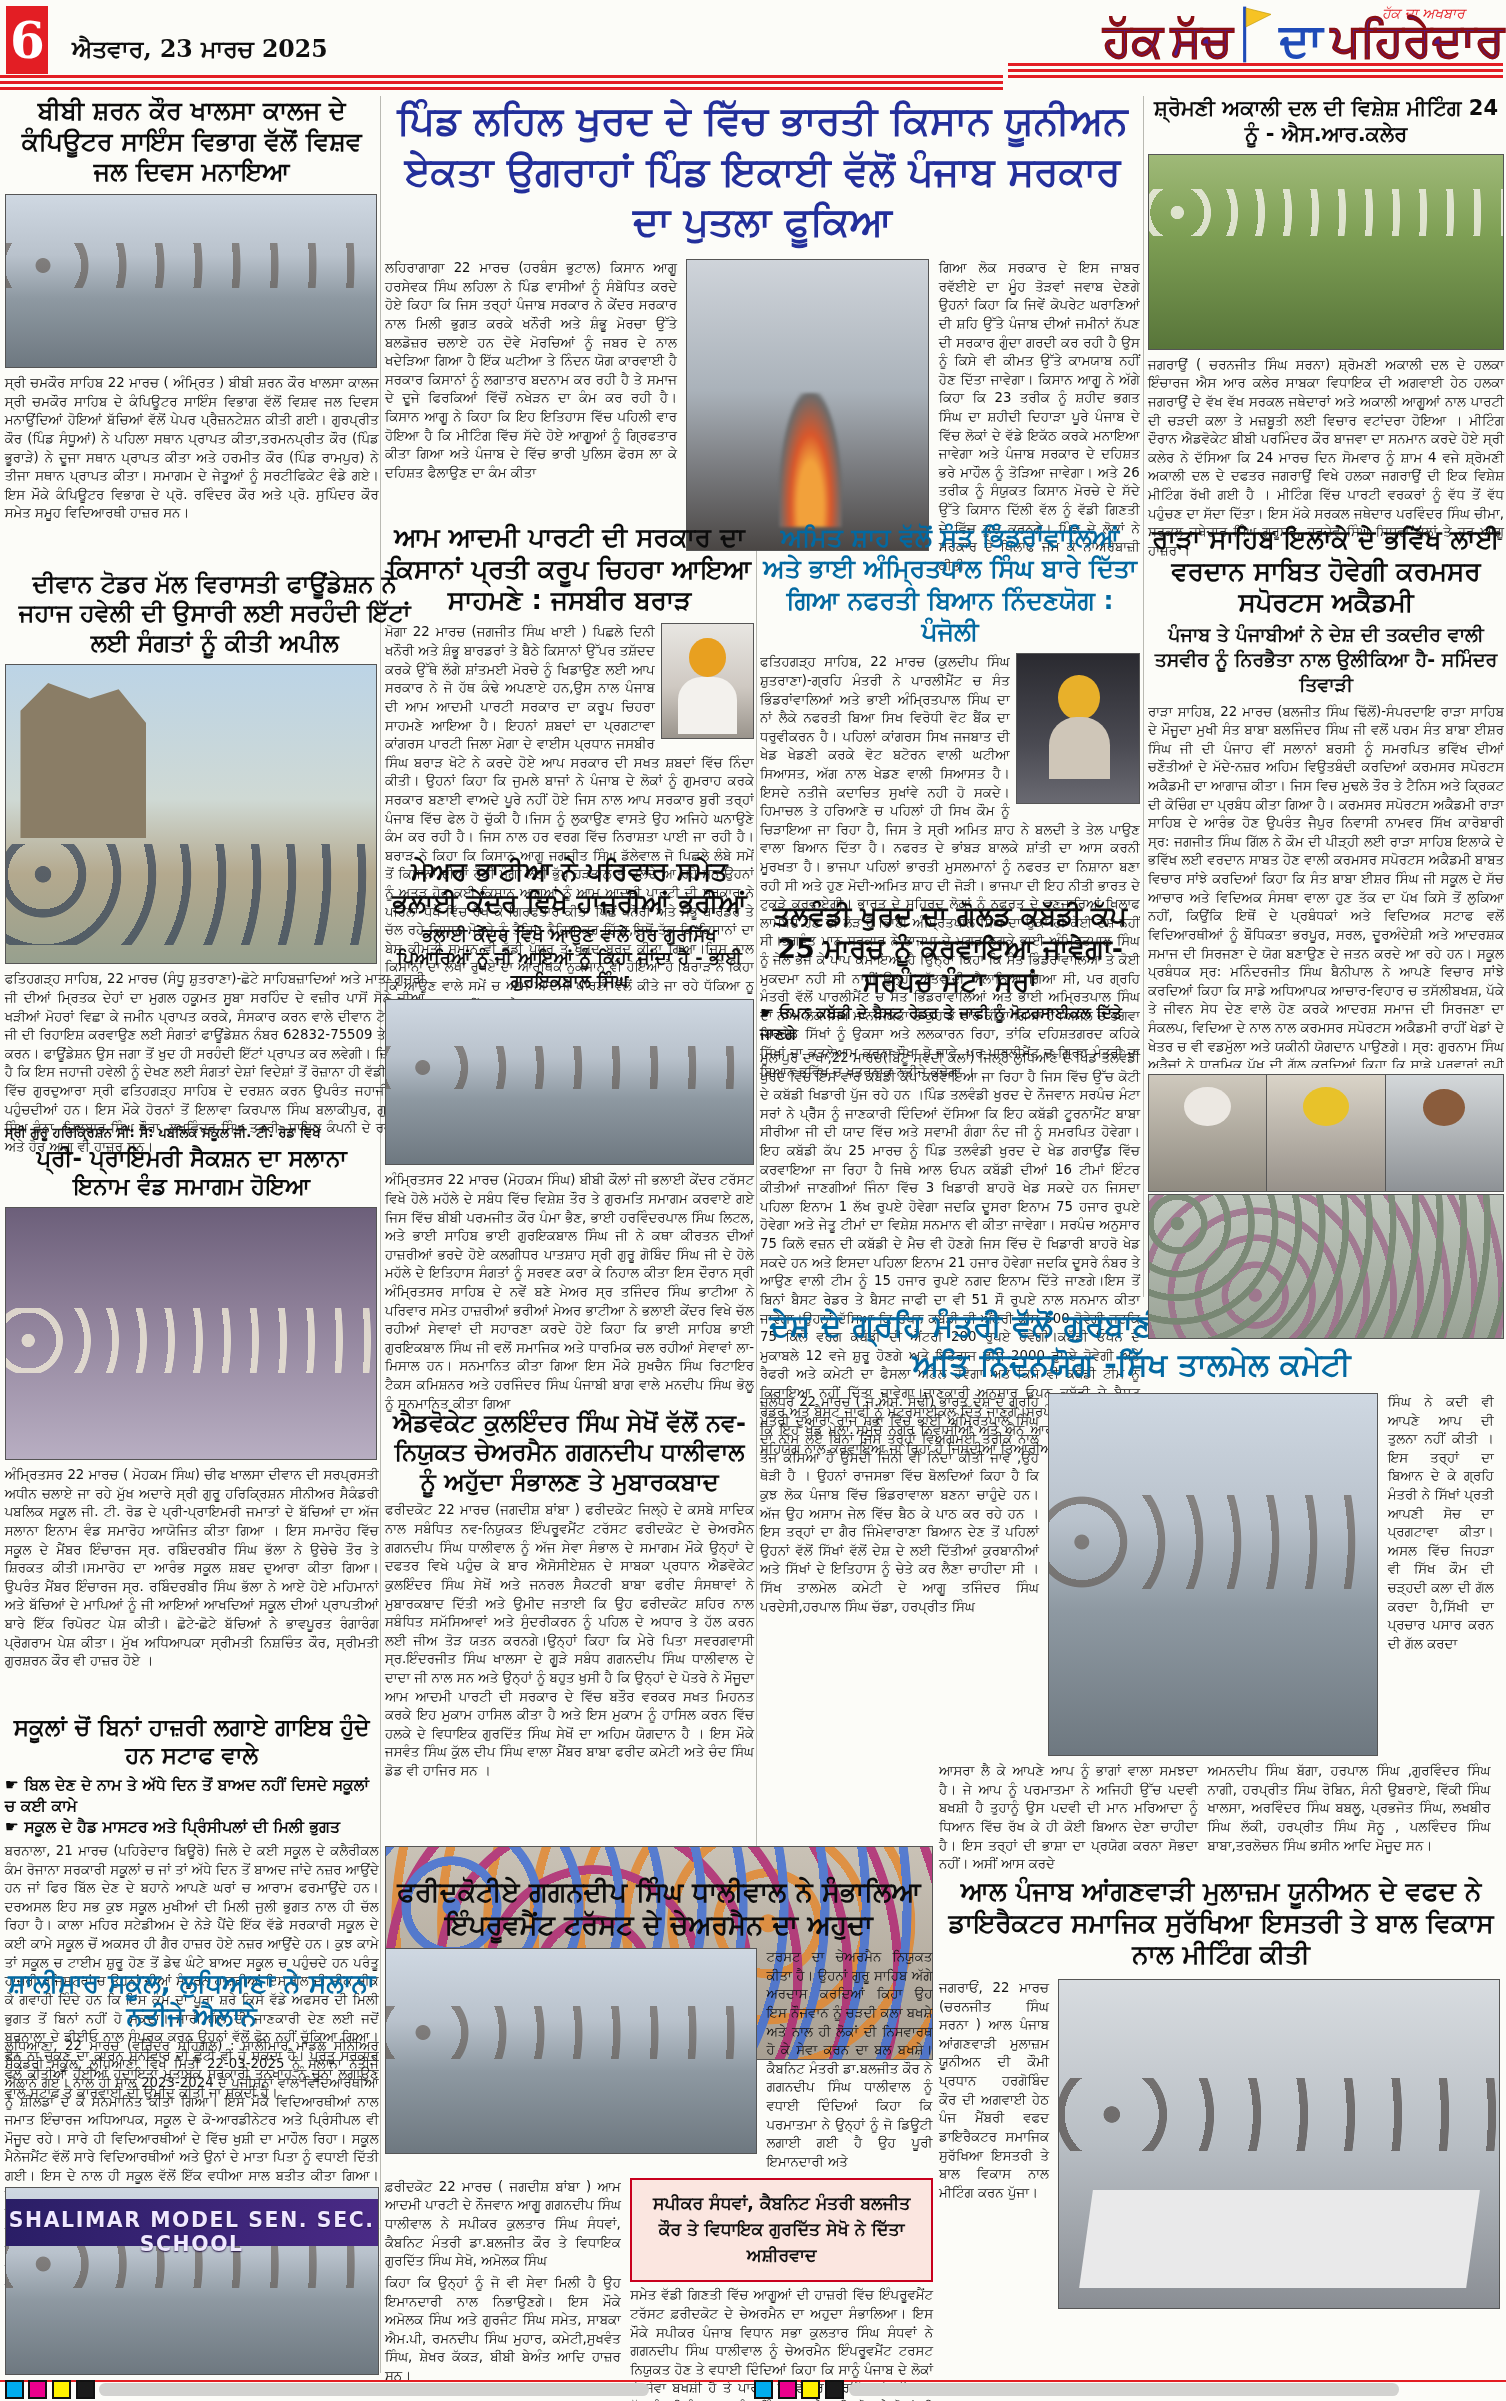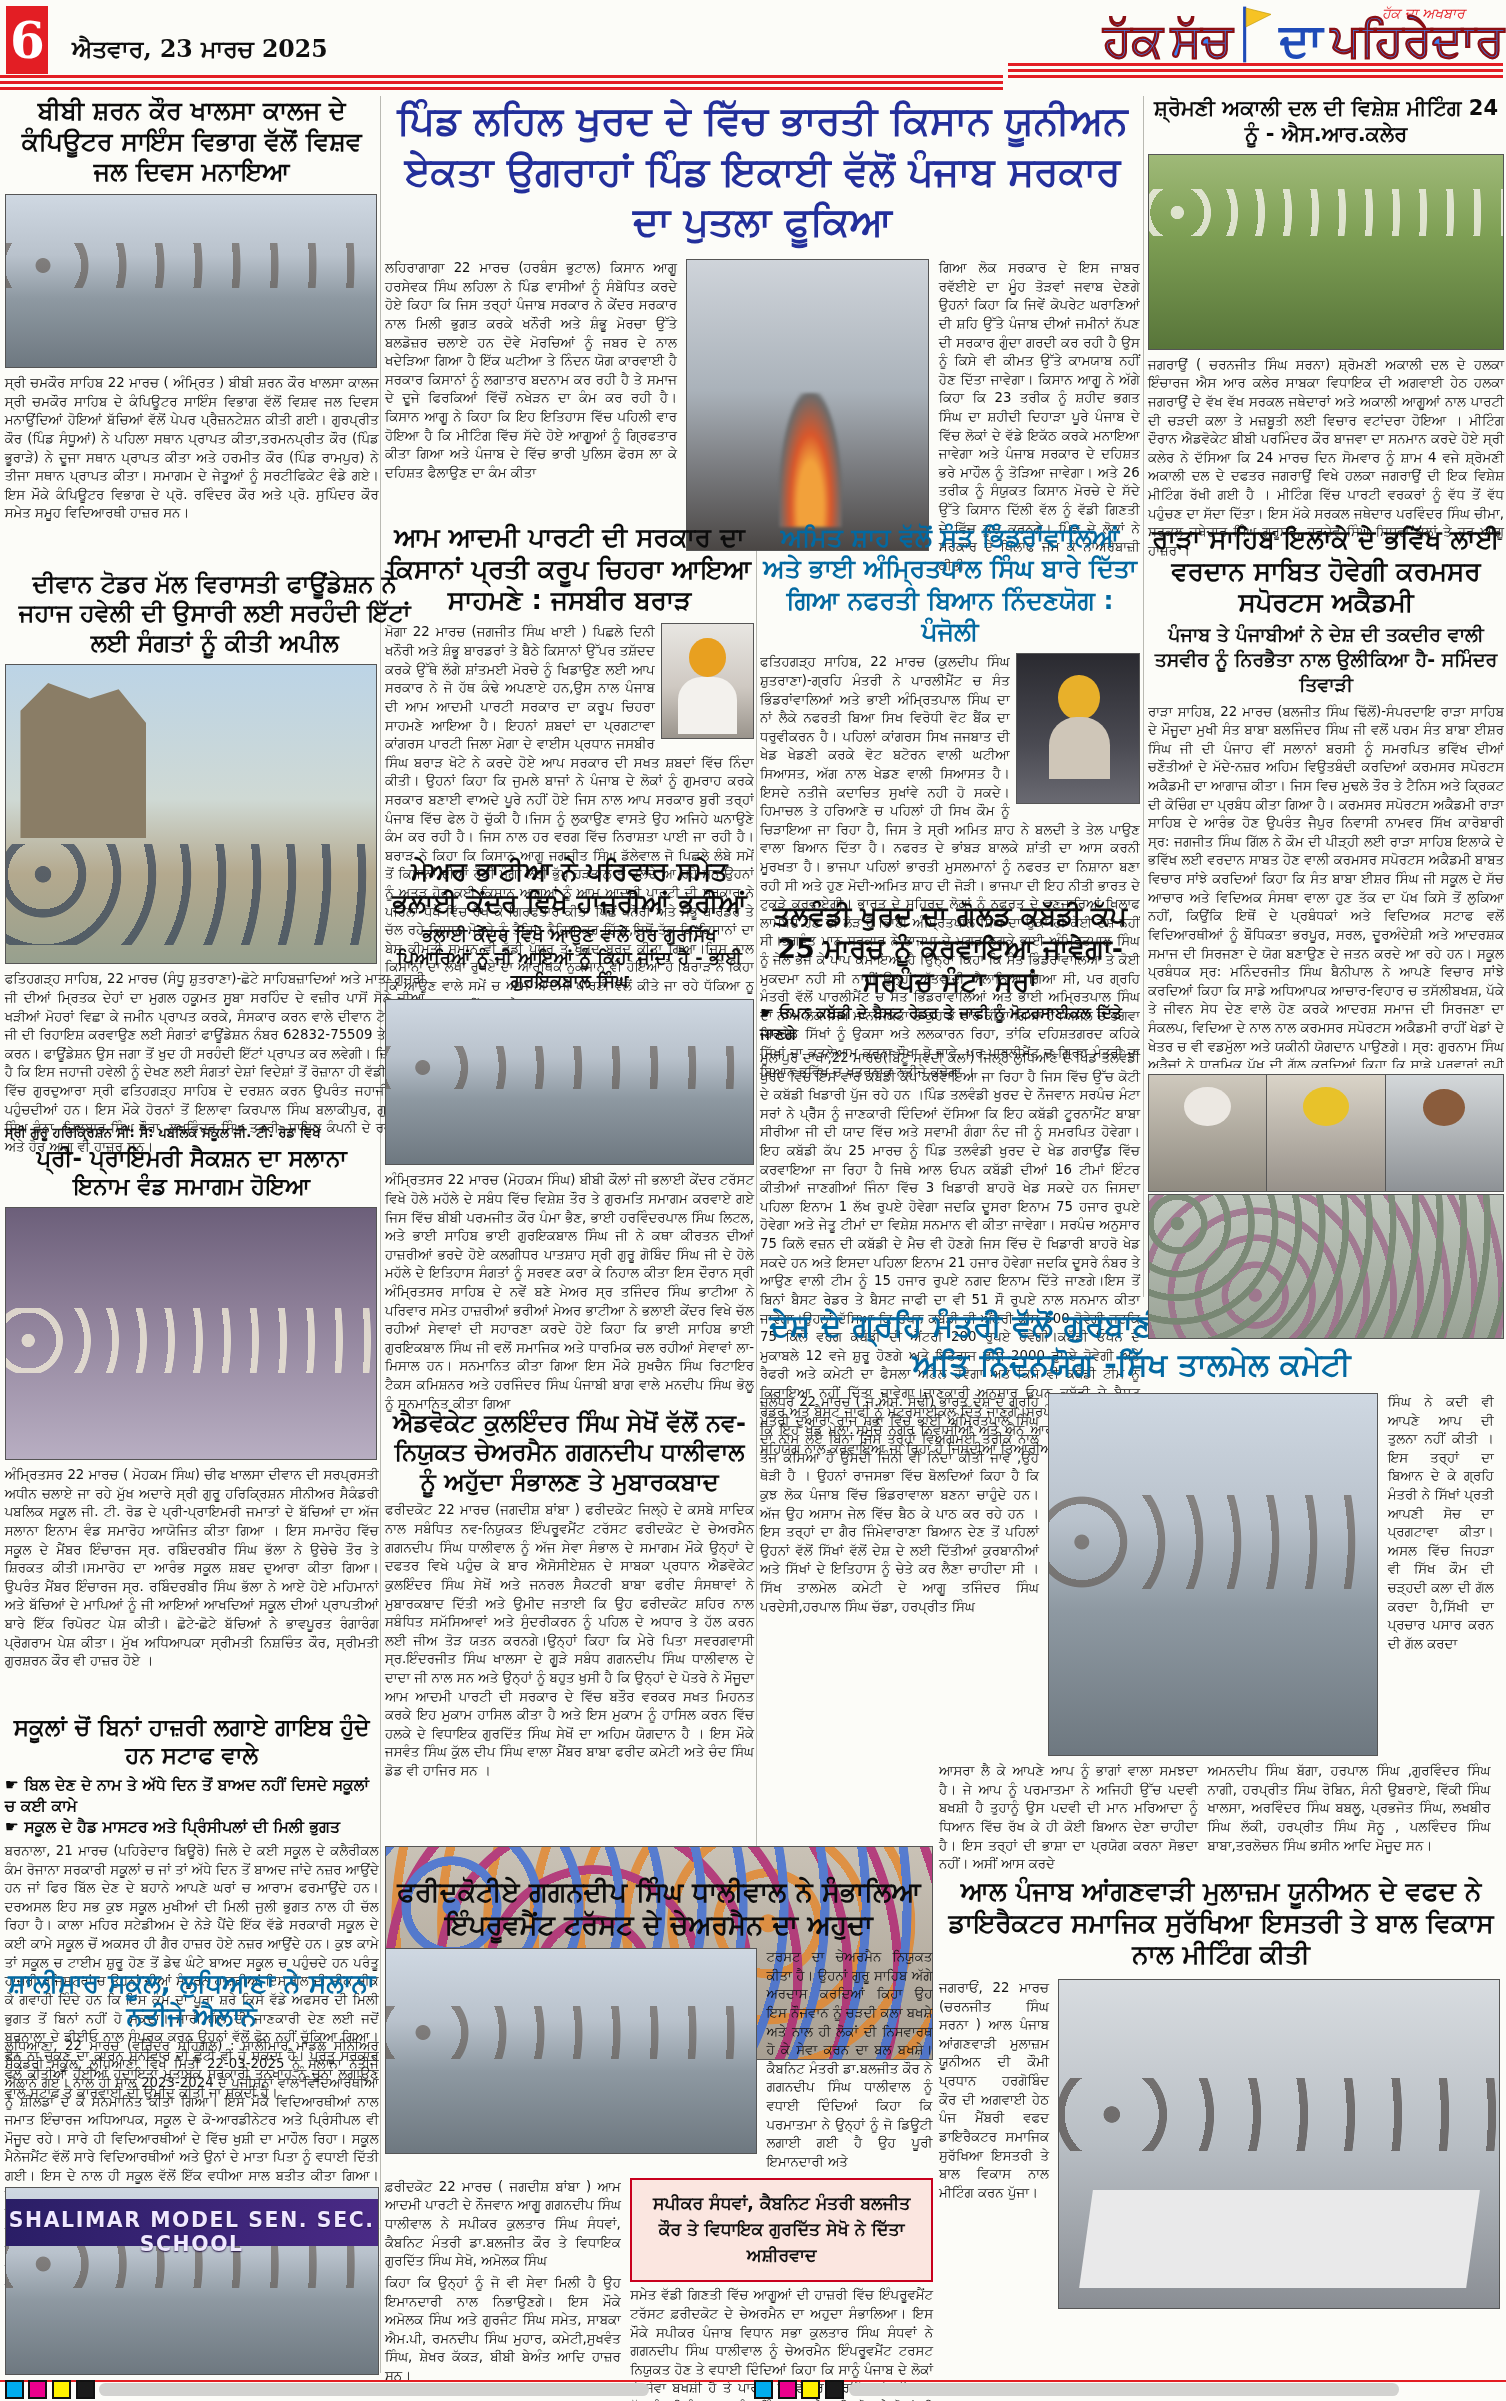--- a/index.html
+++ b/index.html
@@ -6,21 +6,21 @@
   #page{position:relative;width:1506px;height:2401px;background:#fcfcf8;font-family:"DejaVu Sans",sans-serif;color:#101010;overflow:hidden;}
   .abs{position:absolute;}
   
   #pageno{left:6.3px;top:6.3px;width:42px;height:68px;background:#e31e24;color:#fff;font-size:50px;font-weight:bold;display:flex;align-items:center;justify-content:center;font-family:"DejaVu Serif",serif;}
   #dateline{left:72px;top:35px;font-size:23.6px;font-weight:bold;font-family:"DejaVu Serif",serif;}
   #rules-left{left:0;top:75px;width:1003px;}
   #rules-right{left:1008px;top:63px;width:495px;}
   .redrule{height:3.1px;background:#e31e24;margin-bottom:3.1px;}
   #masthead{left:1013px;top:1.6px;width:491px;height:61px;display:flex;align-items:flex-end;justify-content:flex-end;gap:7.9px;}
   .mast-word{font-size:46px;font-weight:bold;line-height:1;}
-  .mast-red{color:#3b82f6;-webkit-text-stroke:0.8px #8c0f13;}
+  .mast-red{color:#4c1d95;-webkit-text-stroke:0.8px #8c0f13;}
   .mast-blue{color:#1f4bb8;}
   #tagline{left:1382px;top:4.7px;font-size:14px;color:#e31e24;font-style:italic;}
   #flagwrap{position:relative;width:31px;height:57px;}
   
   .blk{position:absolute;}
   .h-black{font-weight:bold;color:#0c0c0c;text-align:center;line-height:1.22;}
   .h-blue{font-weight:bold;color:#232f9b;text-align:center;line-height:1.3;}
   .h-red{font-weight:bold;color:#0369a1;text-align:center;line-height:1.25;}
   .subhead{font-weight:bold;color:#111;text-align:center;line-height:1.3;}
   .kicker{font-weight:bold;color:#111;text-align:left;line-height:1.3;}

